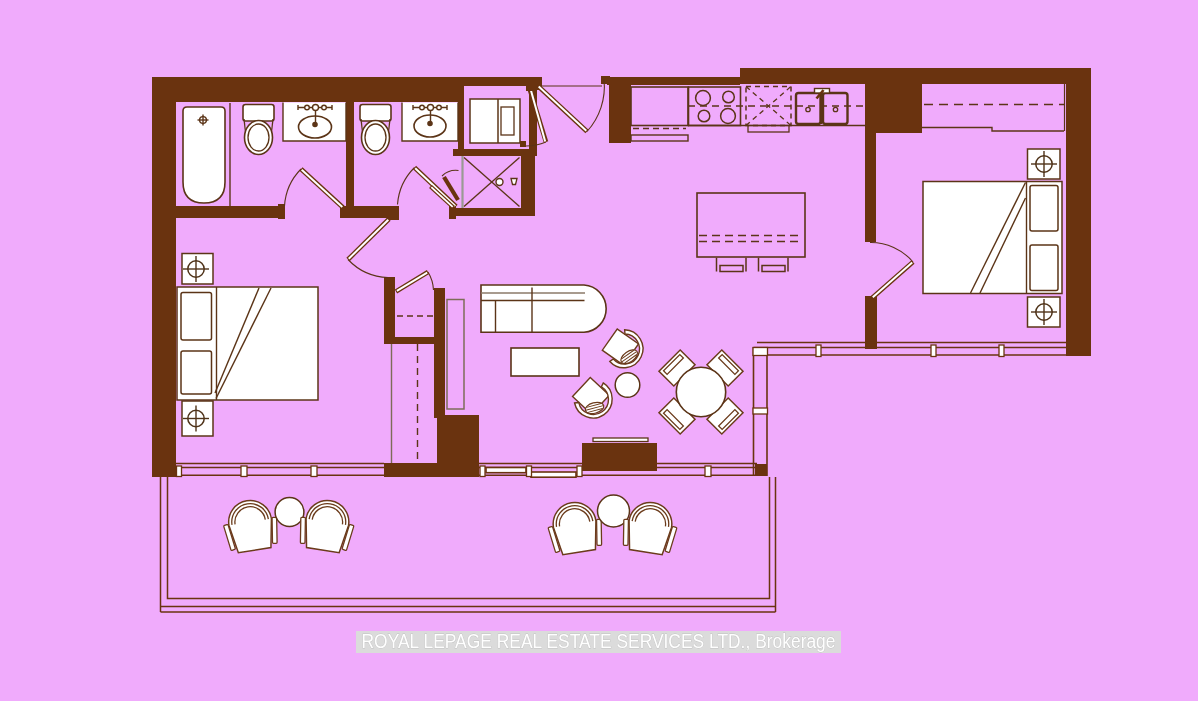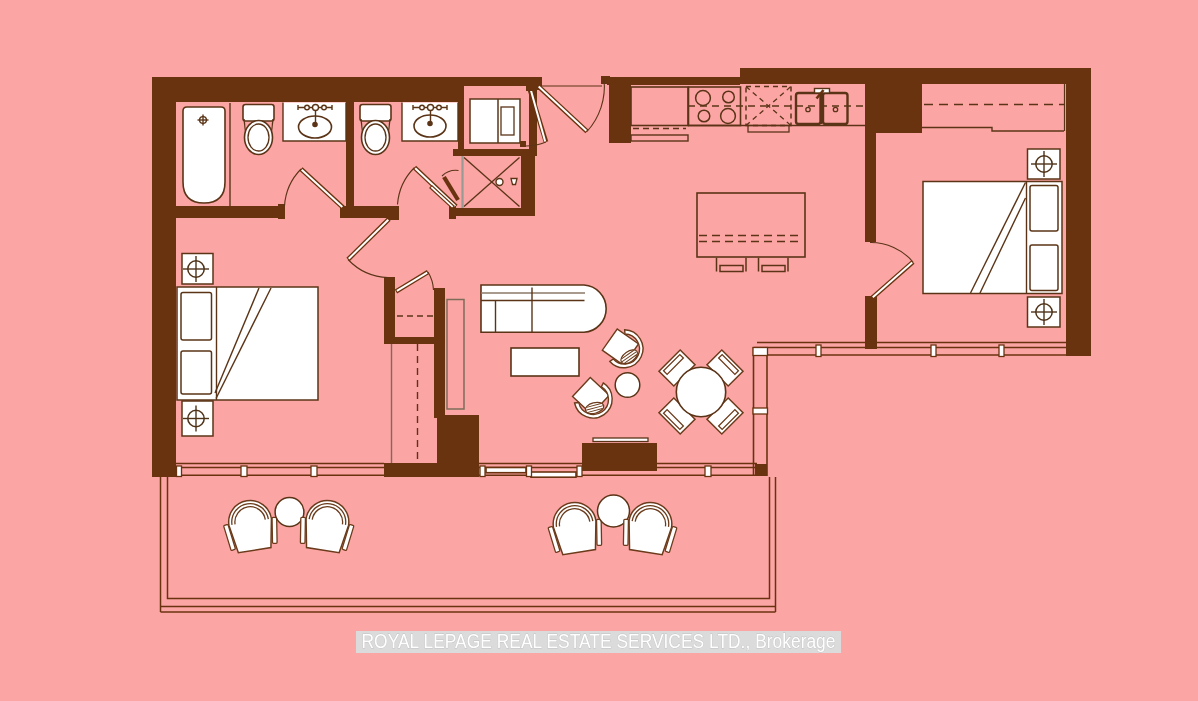--- a/index.html
+++ b/index.html
@@ -1,16 +1,16 @@
 <!DOCTYPE html>
 <html><head>
 <meta charset="utf-8">
 <style>
   html,body{margin:0;padding:0;background:#ffffff;}
-  .page{width:1198px;height:701px;position:relative;background:#fca5a5;overflow:hidden;
+  .page{width:1198px;height:701px;position:relative;background:#f0abfc;overflow:hidden;
         font-family:"Liberation Sans", sans-serif;text-decoration:underline;}
   svg{display:block;}
 </style>
 </head>
 <body>
 
 <div class="page">
 <svg width="1198" height="701" viewBox="0 0 1198 701" fill="none">
 <defs>
 

